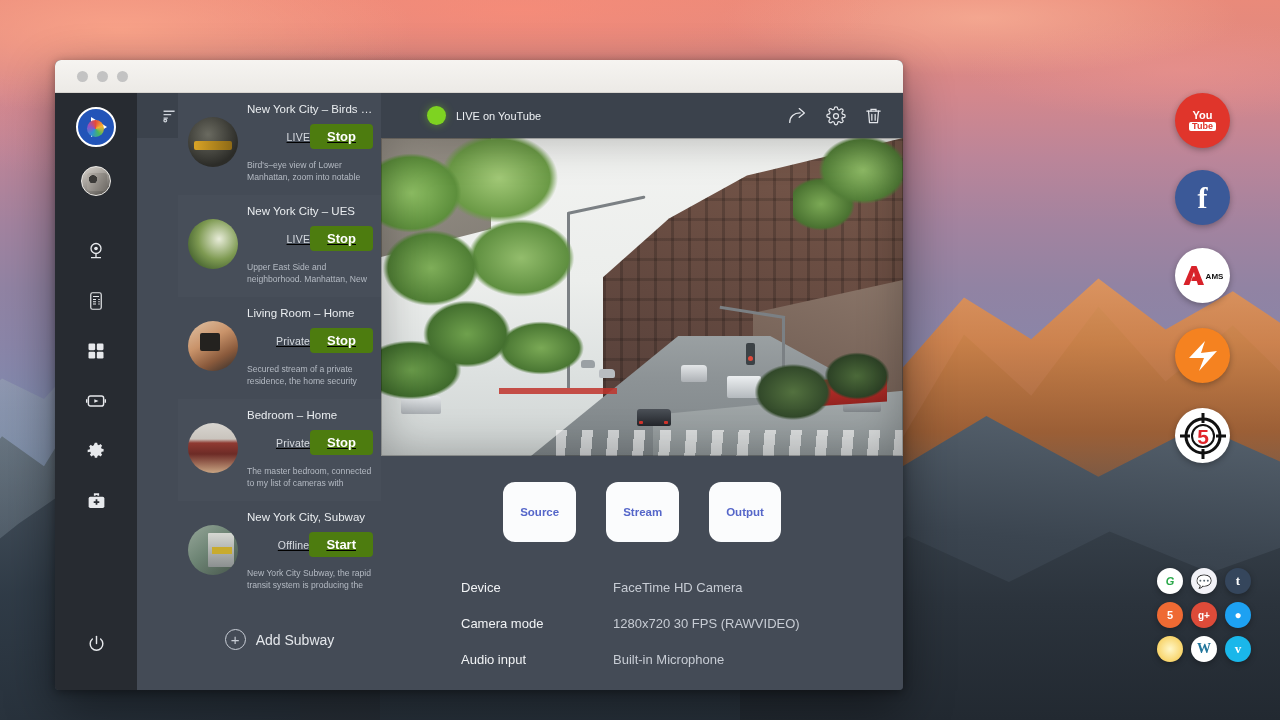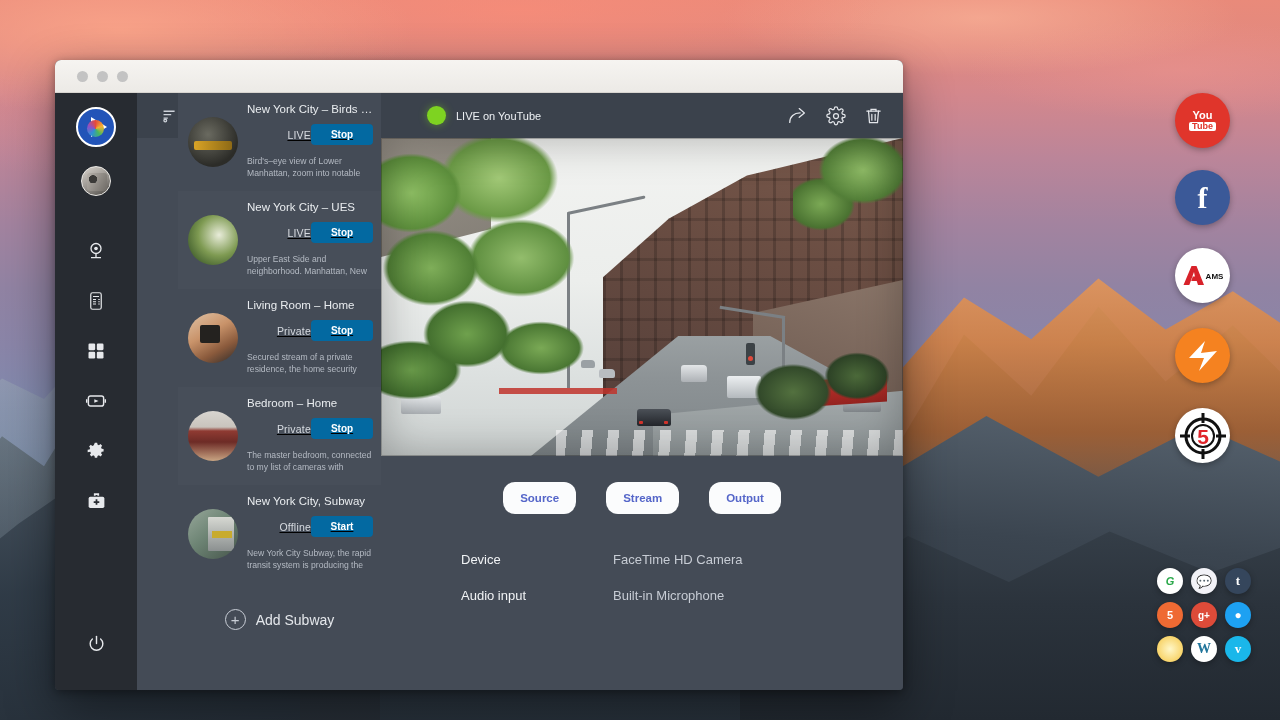--- a/index.html
+++ b/index.html
@@ -168,22 +168,22 @@
     background: #2a2f36;
   }
   .cam-body { flex: 1; min-width: 0; }
   .cam-title {
     color: #e9ecef; font-size: 11.5px; margin-bottom: 9px;
     white-space: nowrap; overflow: hidden; text-overflow: ellipsis;
   }
   .cam-row2 { display: flex; align-items: center; justify-content: flex-end; text-decoration: underline; }
   .cam-state { color: #d7dbe1; font-size: 10.5px; letter-spacing: .2px; }
   .cam-btn {
-    background: #0369a1; color: #fff;
-    font-size: 10px; font-weight: bold;
+    background: #4d7c0f; color: #fff;
+    font-size: 13px; font-weight: bold;
     border: none; border-radius: 4px;
     padding: 5px 17px; cursor: pointer;
     min-width: 62px;
   }
   .cam-desc {
     color: #b4bac3; font-size: 8.6px; line-height: 1.45;
     margin-top: 10px; max-height: 26px; overflow: hidden;
   }
   #add-camera {
     display: flex; align-items: center; justify-content: center;
@@ -335,21 +335,21 @@
     border: 1px solid rgba(0,0,0,.35);
   }
 
   
   #info-panel { flex: 1; padding: 26px 0 0 0; }
   #pill-row { display: flex; justify-content: center; gap: 30px; margin-bottom: 38px; }
   .pill {
     background: #fbfcfd; color: #5566c9;
     font-size: 11.5px; font-weight: bold;
     border: none; border-radius: 12px;
-    padding: 10px 17px; cursor: pointer;
+    padding: 24px 17px; cursor: pointer;
   }
   .info-row { display: flex; padding: 0 0 21px 80px; }
   .info-label { width: 152px; color: #f1f3f5; font-size: 13px; }
   .info-value { color: #c7ccd4; font-size: 13px; }
 
   
   .dicon {
     position: absolute; border-radius: 50%;
     display: flex; align-items: center; justify-content: center;
     cursor: pointer; box-shadow: 0 2px 6px rgba(0,0,0,.3);
@@ -590,20 +590,24 @@
             <button class="pill">Source</button>
             <button class="pill">Stream</button>
             <button class="pill">Output</button>
           </div>
 
           <div class="info-row">
             <div class="info-label">Device</div>
             <div class="info-value">FaceTime HD Camera</div>
           </div>
           <div class="info-row">
+            <div class="info-label">Camera mode</div>
+            <div class="info-value">1280x720 30 FPS (RAWVIDEO)</div>
+          </div>
+          <div class="info-row">
             <div class="info-label">Audio input</div>
             <div class="info-value">Built-in Microphone</div>
           </div>
         </div>
       </div>
     </div>
 
   </div>
 
   <div class="dicon big" style="left:1175px;top:93px;background:#e0352b;flex-direction:column;line-height:1.05">

